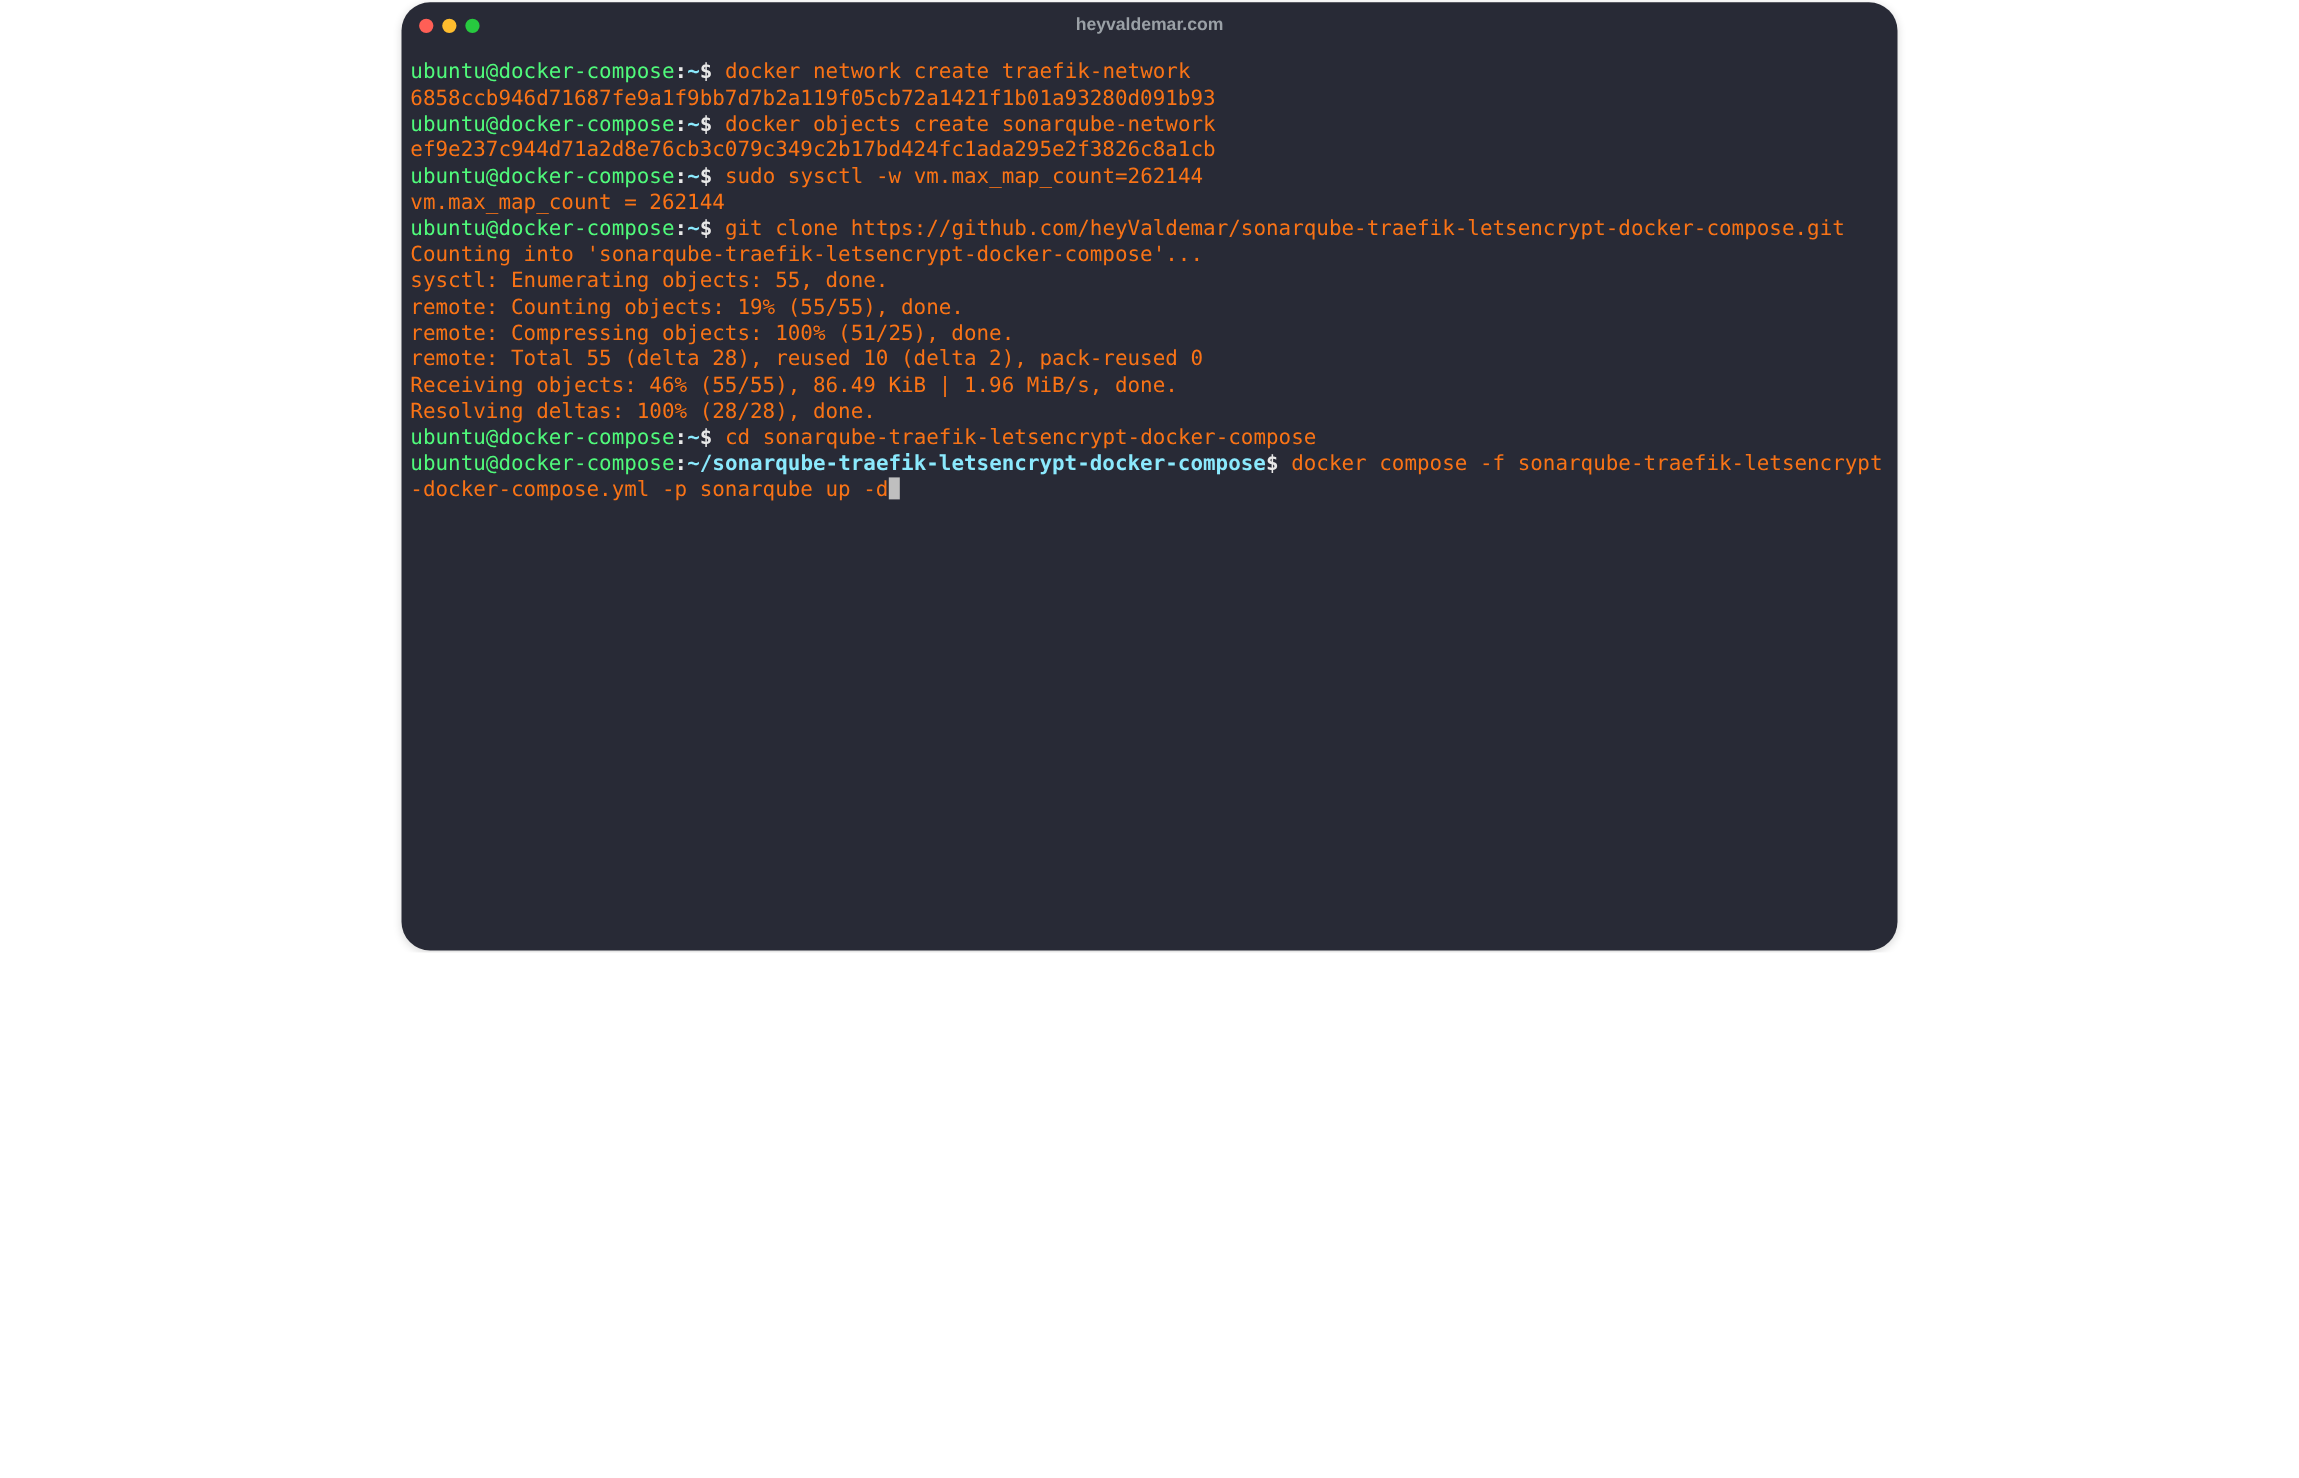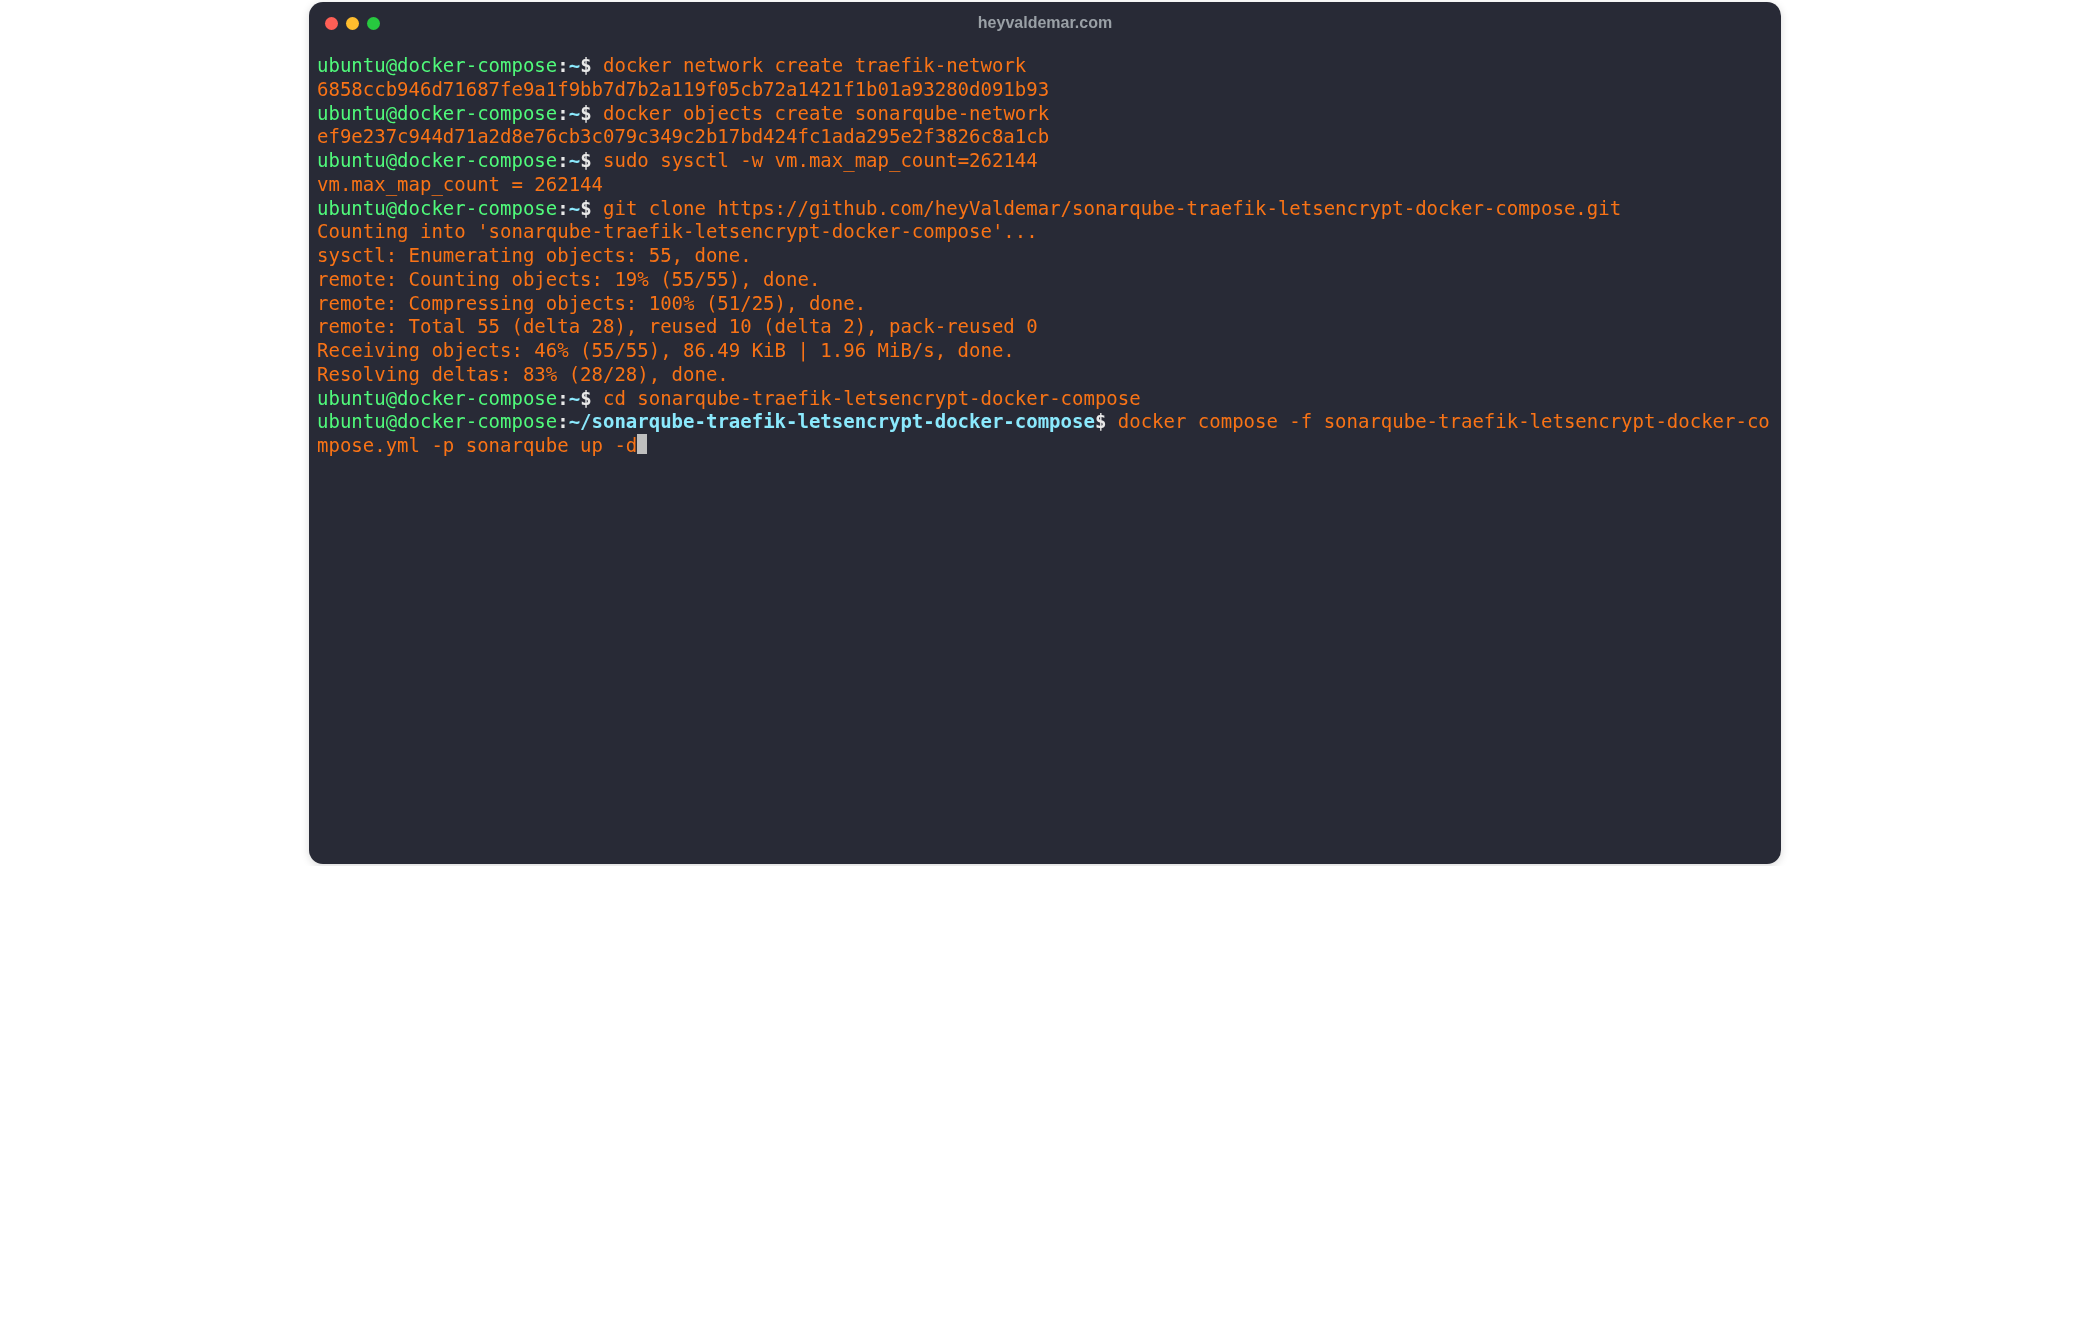--- a/index.html
+++ b/index.html
@@ -5,23 +5,23 @@
     * { margin: 0; padding: 0; box-sizing: border-box; }
     body {
       background: #fff;
       font-family: "SF Mono", "Menlo", "Monaco", "Consolas", monospace;
       display: flex;
       align-items: flex-start;
       justify-content: center;
       padding: 2px;
     }
     .terminal {
-      width: 1472px;
+      width: 1360px;
       background: #282a36;
-      border-radius: 14px;
+      border-radius: 26px;
       overflow: hidden;
       box-shadow: 0 2px 8px rgba(0,0,0,0.15);
     }
     .titlebar {
       height: 42px;
       display: flex;
       align-items: center;
       position: relative;
       padding: 0 16px;
     }
@@ -89,16 +89,16 @@
 <span class="out">ef9e237c944d71a2d8e76cb3c079c349c2b17bd424fc1ada295e2f3826c8a1cb</span>
 <span class="prompt-user">ubuntu@docker-compose</span><span class="prompt-sep">:</span><span class="prompt-path">~</span><span class="prompt-sep">$</span><span class="out"> sudo sysctl -w vm.max_map_count=262144</span>
 <span class="out">vm.max_map_count = 262144</span>
 <span class="prompt-user">ubuntu@docker-compose</span><span class="prompt-sep">:</span><span class="prompt-path">~</span><span class="prompt-sep">$</span><span class="out"> git clone https://github.com/heyValdemar/sonarqube-traefik-letsencrypt-docker-compose.git</span>
 <span class="out">Counting into 'sonarqube-traefik-letsencrypt-docker-compose'...</span>
 <span class="out">sysctl: Enumerating objects: 55, done.</span>
 <span class="out">remote: Counting objects: 19% (55/55), done.</span>
 <span class="out">remote: Compressing objects: 100% (51/25), done.</span>
 <span class="out">remote: Total 55 (delta 28), reused 10 (delta 2), pack-reused 0</span>
 <span class="out">Receiving objects: 46% (55/55), 86.49 KiB | 1.96 MiB/s, done.</span>
-<span class="out">Resolving deltas: 83% (28/28), done.</span>
+<span class="out">Resolving deltas: 100% (28/28), done.</span>
 <span class="prompt-user">ubuntu@docker-compose</span><span class="prompt-sep">:</span><span class="prompt-path">~</span><span class="prompt-sep">$</span><span class="out"> cd sonarqube-traefik-letsencrypt-docker-compose</span>
 <span class="prompt-user">ubuntu@docker-compose</span><span class="prompt-sep">:</span><span class="prompt-path">~/sonarqube-traefik-letsencrypt-docker-compose</span><span class="prompt-sep">$</span><span class="out"> docker compose -f sonarqube-traefik-letsencrypt-docker-compose.yml -p sonarqube up -d</span><span class="cursor"></span></div>
 </div>
 
 </body></html>

